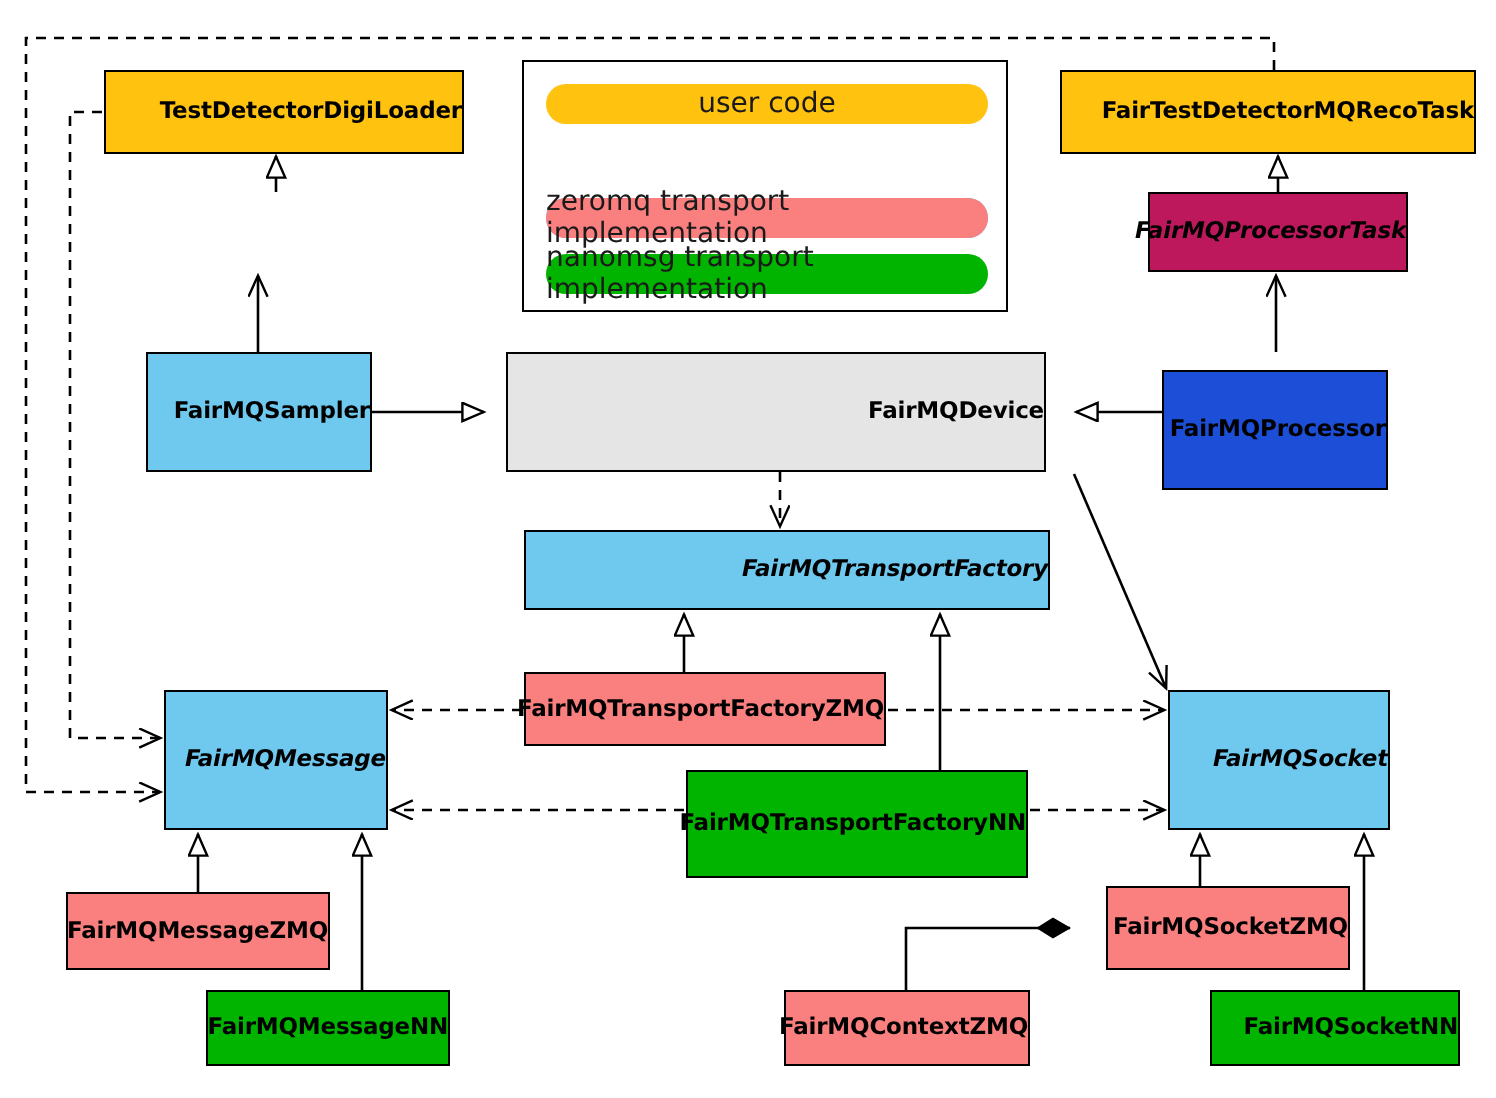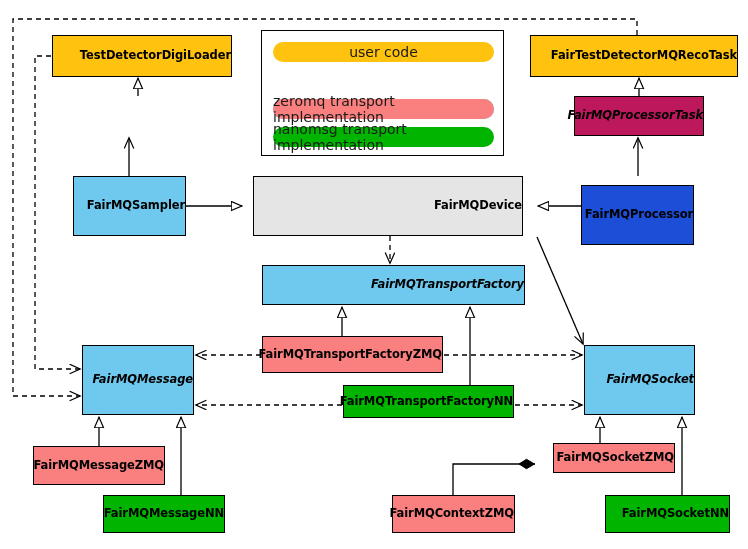--- a/index.html
+++ b/index.html
@@ -118,36 +118,36 @@
     </div>
   <div class="node framework" style="left: 581px; top: 185px; width: 113px; height: 60px; background: #1d4ed8;">
       <span>FairMQProcessor</span>
     </div>
   <div class="node framework italic" style="left: 262px; top: 265px; width: 263px; height: 40px; background: rgb(111, 201, 239); font-style: italic;">
       <span>FairMQTransportFactory</span>
     </div>
   <div class="node zmq" style="left: 262px; top: 336px; width: 181px; height: 37px; background: rgb(250, 127, 127);">
       <span>FairMQTransportFactoryZMQ</span>
     </div>
-  <div class="node nn" style="left: 343px; top: 385px; width: 171px; height: 33px; background: rgb(0, 180, 0); padding-left: 16px;">
+  <div class="node nn" style="left: 343px; top: 385px; width: 171px; height: 54px; background: rgb(0, 180, 0); padding-left: 16px;">
       <span>FairMQTransportFactoryNN</span>
     </div>
   <div class="node framework italic" style="left: 82px; top: 345px; width: 112px; height: 70px; background: rgb(111, 201, 239); font-style: italic;">
       <span>FairMQMessage</span>
     </div>
   <div class="node framework italic" style="left: 584px; top: 345px; width: 111px; height: 70px; background: rgb(111, 201, 239); font-style: italic;">
       <span>FairMQSocket</span>
     </div>
   <div class="node zmq" style="left: 33px; top: 446px; width: 132px; height: 39px; background: rgb(250, 127, 127);">
       <span>FairMQMessageZMQ</span>
     </div>
   <div class="node nn" style="left: 103px; top: 495px; width: 122px; height: 38px; background: rgb(0, 180, 0);">
       <span>FairMQMessageNN</span>
     </div>
-  <div class="node zmq" style="left: 553px; top: 443px; width: 122px; height: 30px; background: rgb(250, 127, 127);">
+  <div class="node zmq" style="left: 553px; top: 443px; width: 122px; height: 42px; background: rgb(250, 127, 127);">
       <span>FairMQSocketZMQ</span>
     </div>
   <div class="node zmq" style="left: 392px; top: 495px; width: 123px; height: 38px; background: rgb(250, 127, 127);">
       <span>FairMQContextZMQ</span>
     </div>
   <div class="node nn" style="left: 605px; top: 495px; width: 125px; height: 38px; background: rgb(0, 180, 0);">
       <span>FairMQSocketNN</span>
     </div>
 
 </div>

